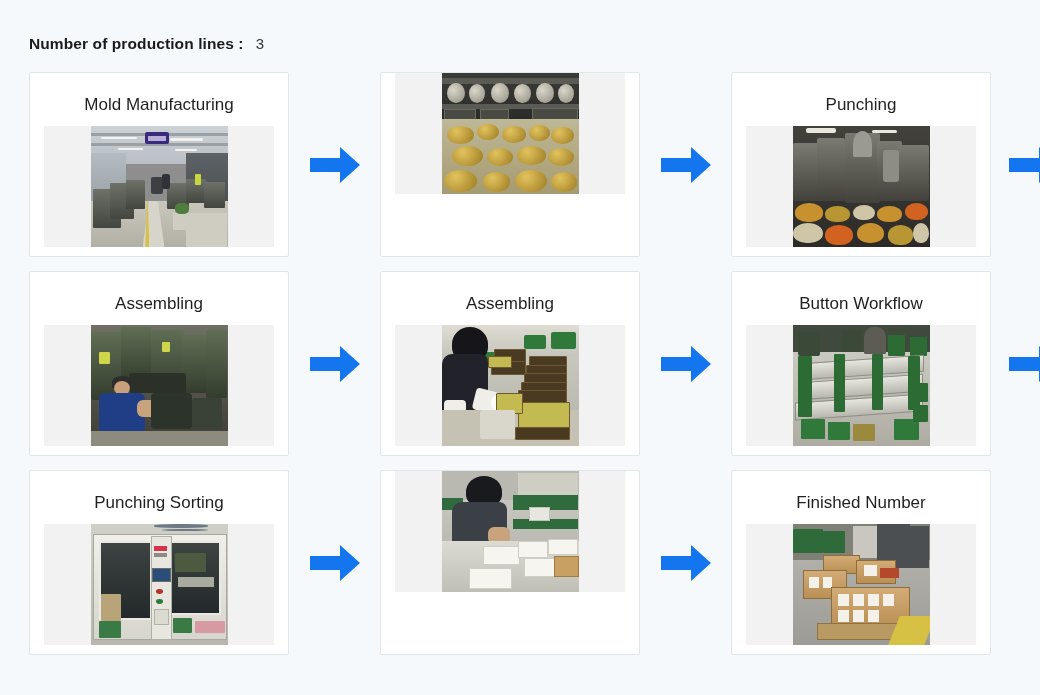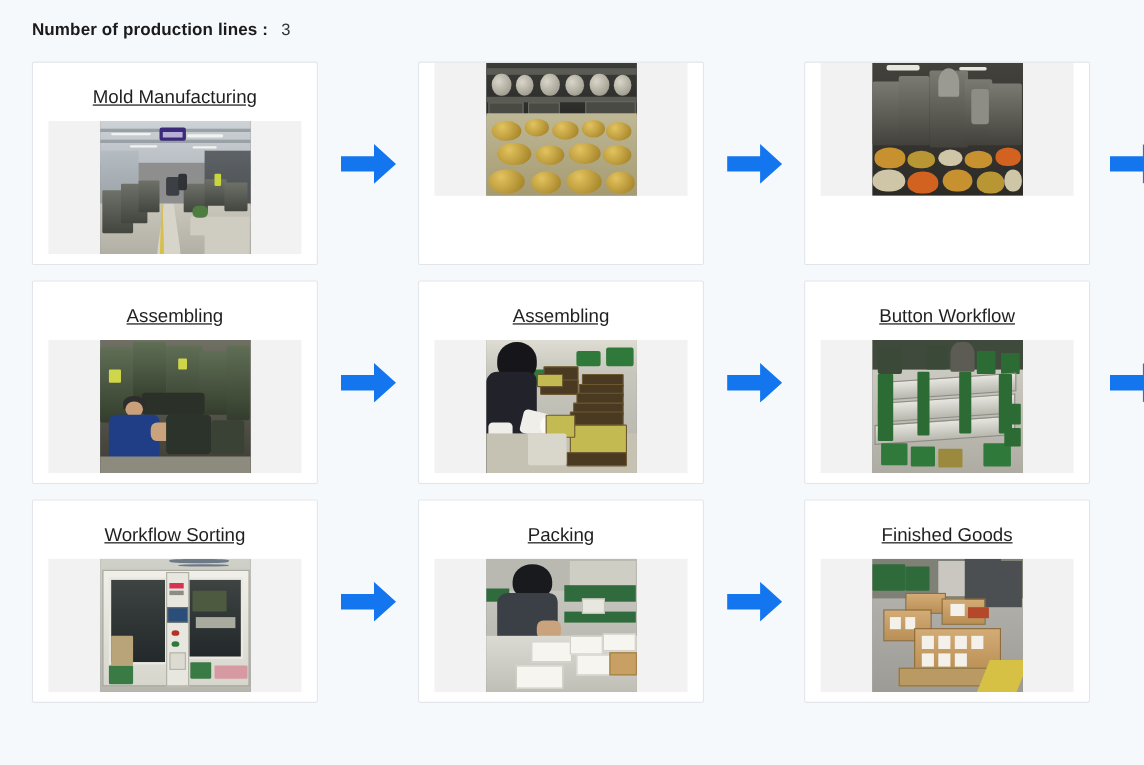--- a/index.html
+++ b/index.html
@@ -17,40 +17,39 @@
 
   
   .header-block {
     padding: 0 0 0 29px;
   }
   .hdr-line {
     display: flex;
     align-items: baseline;
     font-size: 15.5px;
   }
-  .hdr-line.first { padding-top: 19px; }
+  .hdr-line.first { padding-top: 35px; }
   .hdr-line.second { padding-top: 19px; }
   .hdr-label {
     font-weight: bold;
     color: #1b1b1b;
     letter-spacing: 0.1px;
   }
   .hdr-value {
     font-weight: normal;
     color: #333333;
     margin-left: 12px;
     font-size: 15px;
   }
 
   
   .workflow {
     position: relative;
     margin-top: 19px;
     padding-left: 29px;
-    text-decoration: underline;
   }
   .wf-row {
     display: flex;
     align-items: stretch;
     margin-bottom: 14px;
     height: 185px;
   }
 
   .card {
     width: 260px;
@@ -304,20 +303,21 @@
       </div>
     </div>
 
     <div class="arrow-cell">
       <svg class="arrow-svg" width="50" height="36" viewBox="0 0 50 36">
         <path d="M0 11 H30 V0 L50 18 L30 36 V25 H0 Z" fill="#1476ef"></path>
       </svg>
     </div>
 
     <div class="card">
+      <div class="card-title">Punching</div>
       <div class="card-media">
         <div class="photo">
           <div class="scene">
             <div class="sp pn-bg"></div>
             <div class="sp pn-light" style="left:10%;top:2%;width:22%;height:4%"></div>
             <div class="sp pn-light" style="left:58%;top:3%;width:18%;height:3%"></div>
             <div class="sp pn-mach" style="left:0%;top:14%;width:22%;height:48%"></div>
             <div class="sp pn-mach" style="left:18%;top:10%;width:20%;height:52%"></div>
             <div class="sp pn-mach" style="left:38%;top:6%;width:26%;height:58%"></div>
             <div class="sp pn-mach" style="left:62%;top:12%;width:18%;height:50%"></div>
@@ -453,21 +453,21 @@
     <div class="arrow-cell trailing">
       <svg class="arrow-svg" width="50" height="36" viewBox="0 0 50 36">
         <path d="M0 11 H30 V0 L50 18 L30 36 V25 H0 Z" fill="#1476ef"></path>
       </svg>
     </div>
   </div>
 
   <div class="wf-row">
 
     <div class="card">
-      <div class="card-title">Workflow Sorting</div>
+      <div class="card-title">Punching Sorting</div>
       <div class="card-media">
         <div class="photo">
           <div class="scene">
             <div class="sp os-bg"></div>
             <div class="sp os-wire" style="left:46%;top:0%;width:40%;height:3%;border-radius:40%"></div>
             <div class="sp os-wire" style="left:52%;top:4%;width:34%;height:2%;border-radius:40%"></div>
             <div class="sp os-cab" style="left:2%;top:8%;width:96%;height:86%"></div>
             <div class="sp os-glass" style="left:6%;top:14%;width:36%;height:62%"></div>
             <div class="sp os-glass" style="left:58%;top:14%;width:34%;height:58%"></div>
             <div class="sp os-panel" style="left:44%;top:10%;width:14%;height:84%"></div>
@@ -488,21 +488,20 @@
       </div>
     </div>
 
     <div class="arrow-cell">
       <svg class="arrow-svg" width="50" height="36" viewBox="0 0 50 36">
         <path d="M0 11 H30 V0 L50 18 L30 36 V25 H0 Z" fill="#1476ef"></path>
       </svg>
     </div>
 
     <div class="card">
-      <div class="card-title">Packing</div>
       <div class="card-media">
         <div class="photo">
           <div class="scene">
             <div class="sp pk-bg"></div>
             <div class="sp pk-wall"></div>
             <div class="sp" style="left:56%;top:2%;width:44%;height:20%;background:#cfcec5"></div>
             <div class="sp pk-greenmat" style="left:52%;top:20%;width:48%;height:12%"></div>
             <div class="sp pk-greenmat" style="left:0%;top:22%;width:16%;height:10%"></div>
             <div class="sp pk-hair" style="left:18%;top:4%;width:26%;height:26%"></div>
             <div class="sp pk-person" style="left:8%;top:26%;width:40%;height:62%"></div>
@@ -521,21 +520,21 @@
       </div>
     </div>
 
     <div class="arrow-cell">
       <svg class="arrow-svg" width="50" height="36" viewBox="0 0 50 36">
         <path d="M0 11 H30 V0 L50 18 L30 36 V25 H0 Z" fill="#1476ef"></path>
       </svg>
     </div>
 
     <div class="card">
-      <div class="card-title">Finished Goods</div>
+      <div class="card-title">Finished Number</div>
       <div class="card-media">
         <div class="photo">
           <div class="scene">
             <div class="sp fg-bg"></div>
             <div class="sp fg-backwall"></div>
             <div class="sp fg-greencrate" style="left:0%;top:4%;width:22%;height:20%"></div>
             <div class="sp fg-greencrate" style="left:22%;top:6%;width:16%;height:18%"></div>
             <div class="sp fg-darkpanel" style="left:62%;top:0%;width:24%;height:36%"></div>
             <div class="sp fg-darkpanel" style="left:86%;top:2%;width:14%;height:34%"></div>
             <div class="sp" style="left:44%;top:2%;width:18%;height:26%;background:#c9c7bf"></div>

